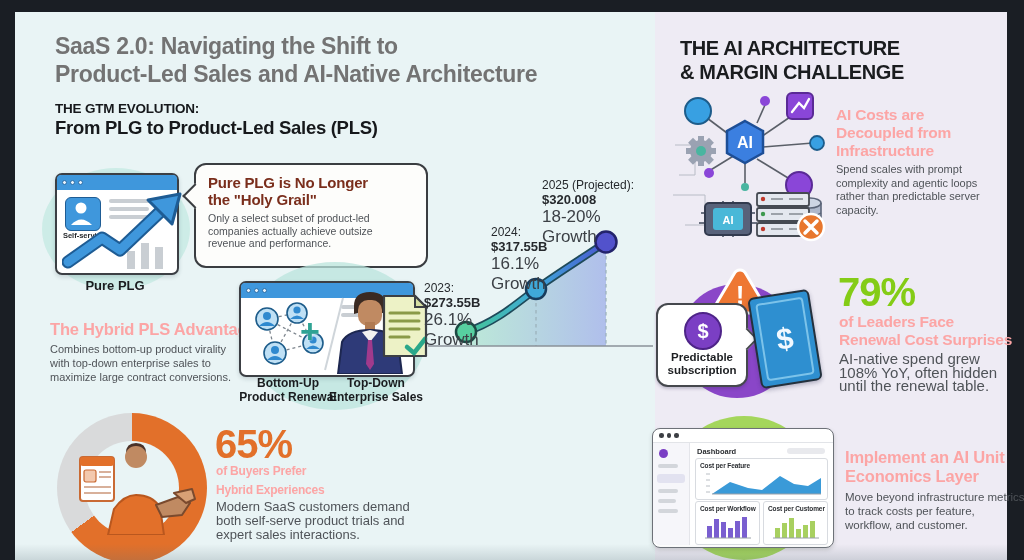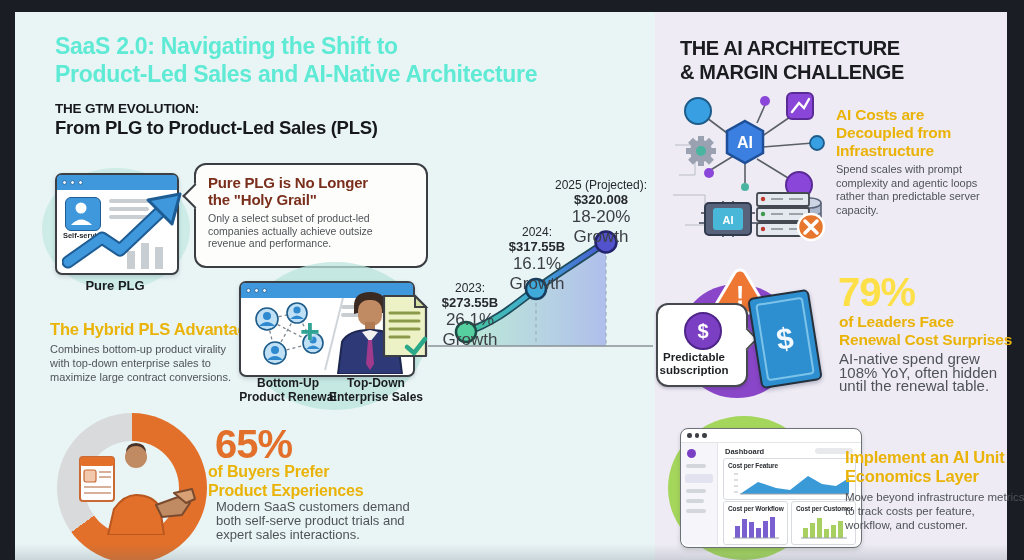--- a/index.html
+++ b/index.html
@@ -5,43 +5,43 @@
   html,body{margin:0;padding:0;background:#000;}
   .stage{position:relative;width:1024px;height:560px;overflow:hidden;
          font-family:"Liberation Sans",sans-serif;background:#1a1e24;}
   .abs{position:absolute;}
   .panel-left{left:15px;top:12px;width:640px;height:548px;background:#e9f4f5;}
   .panel-right{left:655px;top:12px;width:352px;height:548px;background:#eeebf4;}
   .bottom-shade{left:15px;top:544px;width:992px;height:16px;
     background:linear-gradient(180deg,rgba(90,110,120,0) 0%,rgba(90,110,120,.22) 100%);}
 
   h1,h2,h3,p{margin:0;}
-  .t-main{font-size:23px;font-weight:bold;color:#5eead4;line-height:28px;letter-spacing:-0.3px;}
+  .t-main{font-size:23px;font-weight:bold;color:#737373;line-height:28px;letter-spacing:-0.3px;}
   .t-kicker{font-size:13.5px;font-weight:bold;color:#16181b;letter-spacing:-0.2px;}
   .t-sub{font-size:18.5px;font-weight:bold;color:#16181b;letter-spacing:-0.3px;}
   .t-r-main{font-size:20px;font-weight:bold;color:#1a1c1f;line-height:24px;letter-spacing:-0.4px;}
-  .t-h{font-weight:bold;color:#eab308;letter-spacing:-0.2px;}
+  .t-h{font-weight:bold;color:#fca5a5;letter-spacing:-0.2px;}
   .t-body{color:#4f5358;line-height:14px;font-size:11px;}
   .line{display:block;}
 
   
   .teal-blob{border-radius:50%;background:#c3e9e2;opacity:.75;}
   .browser{background:#fff;border:2px solid #3c3f44;border-radius:7px;box-shadow:0 2px 4px rgba(40,60,70,.18);}
   .browser .bar{height:15px;background:#3f97dc;border-radius:4px 4px 0 0;display:flex;align-items:center;padding-left:5px;gap:3px;}
   .dot{width:5px;height:5px;border-radius:50%;background:#eaf3fb;border:1px solid #2b6ea8;box-sizing:border-box;}
   .glines div{height:4px;background:#c9ced3;border-radius:2px;margin-bottom:4px;}
   .lbl{font-weight:bold;color:#1a1c1f;text-align:center;}
 
   
   .callout{background:#fdfdfb;border:2.5px solid #3a3d41;border-radius:12px;padding:9px 12px;}
   .callout-tail{width:16px;height:16px;background:#fdfdfb;border-left:2.5px solid #3a3d41;border-bottom:2.5px solid #3a3d41;transform:rotate(45deg);}
   .t-callout{font-size:15px;font-weight:bold;color:#7a2e1c;line-height:17px;letter-spacing:-0.2px;}
 
   
-  .chart-lbl{text-align:center;color:#26292d;}
+  .chart-lbl{text-align:left;color:#26292d;}
   .chart-lbl .yr{font-size:12px;}
   .chart-lbl .val{font-size:13px;font-weight:bold;}
   .chart-lbl .gr{font-size:17px;color:#3c4046;}
 
   
   .big-stat{font-weight:bold;letter-spacing:-1px;}
   .donut{border-radius:50%;background:conic-gradient(#e2702a 0deg 234deg,#d9dadb 234deg 360deg);}
   .donut-hole{border-radius:50%;background:#e9f4f5;}
 
   
@@ -236,23 +236,23 @@
         <line x1="6" y1="44" x2="33" y2="44"></line>
         <line x1="6" y1="50" x2="33" y2="50"></line>
       </g>
     <path d="M48 10 Q48 0 58 0 Q68 0 68 10 L68 16 Q58 12 48 16 Z" fill="#4a3228"></path>
     <circle cx="58" cy="14" r="11" fill="#c08a62"></circle>
     <path d="M30 92 L36 66 Q46 52 58 52 Q74 52 82 64 L86 92 Z" fill="#e2702a" stroke="#b9571e" stroke-width="2"></path>
     <path d="M78 62 L100 54 L112 60 L104 72 L84 74 Z" fill="#c08a62" stroke="#7a4a2e" stroke-width="2" stroke-linejoin="round"></path>
     <path d="M96 50 L114 46 L117 56 L108 60 Z" fill="#d8a075" stroke="#7a4a2e" stroke-width="2" stroke-linejoin="round"></path>
   </svg>
   <div class="abs big-stat" style="left:215px;top:422px;font-size:40px;color:#e2702a;">65%</div>
-  <h2 class="abs t-h" style="left:208px;top:462px;font-size:16px;line-height:19px;">
+  <h2 class="abs t-h" style="left:216px;top:462px;font-size:12px;line-height:19px;">
     <span class="line">of Buyers Prefer</span>
-    <span class="line">Product Experiences</span>
+    <span class="line">Hybrid Experiences</span>
   </h2>
   <p class="abs t-body" style="left:216px;top:500px;width:196px;font-size:13px;line-height:14px;">Modern SaaS customers demand both self-serve product trials and expert sales interactions.</p>
 
   <h2 class="abs t-r-main" style="left:680px;top:36px;">
     <span class="line">THE AI ARCHITECTURE</span>
     <span class="line">&amp; MARGIN CHALLENGE</span>
   </h2>
 
   <svg class="abs" style="left:665px;top:85px;" width="165" height="158" viewBox="0 0 165 158">
     <g stroke="#b8bcc6" stroke-width="1" fill="none">
@@ -343,37 +343,37 @@
   <p class="abs t-body" style="left:836px;top:163px;width:162px;font-size:11px;line-height:13.5px;">Spend scales with prompt complexity and agentic loops rather than predictable server capacity.</p>
 
   <div class="abs purple-circle" style="left:678px;top:284px;width:118px;height:114px;"></div>
   <svg class="abs" style="left:710px;top:266px;" width="60" height="52" viewBox="0 0 60 52">
     <path d="M30 4 Q34 4 36 8 L55 40 Q58 46 51 47 L9 47 Q2 46 5 40 L24 8 Q26 4 30 4 Z" fill="#ee7733" stroke="#fff" stroke-width="3" stroke-linejoin="round"></path>
     <text x="30" y="38" text-anchor="middle" font-family="Liberation Sans,sans-serif" font-weight="bold" font-size="26" fill="#fff">!</text>
   </svg>
   <div class="abs bubble" style="left:656px;top:303px;width:88px;height:80px;">
     <div class="abs bubble-tail-r" style="right:-9px;top:26px;"></div>
     <div class="abs" style="left:26px;top:7px;width:34px;height:34px;border-radius:50%;background:#7b3fc4;border:2px solid #4e2488;color:#fff;font-weight:bold;font-size:20px;display:flex;align-items:center;justify-content:center;">$</div>
-    <div class="abs" style="left:0;top:46px;width:72px;text-align:center;font-weight:bold;font-size:11.5px;color:#1d1f22;line-height:13px;">
+    <div class="abs" style="left:0;top:46px;width:72px;text-align:center;font-weight:bold;font-size:11.5px;color:#1d1f22;line-height:13px;padding-left:8px;">
       <span class="line">Predictable</span>
       <span class="line">subscription</span>
     </div>
   </div>
   <div class="abs ticket" style="left:754px;top:293px;width:58px;height:88px;">
     <div class="ticket-inner">$</div>
   </div>
-  <div class="abs big-stat" style="left:838px;top:270px;font-size:40px;color:#fde047;">79%</div>
+  <div class="abs big-stat" style="left:838px;top:270px;font-size:40px;color:#84cc16;">79%</div>
   <h3 class="abs t-h" style="left:839px;top:313px;font-size:15.5px;line-height:18px;">
     <span class="line">of Leaders Face</span>
     <span class="line">Renewal Cost Surprises</span>
   </h3>
   <p class="abs t-body" style="left:839px;top:352px;width:178px;font-size:15px;line-height:13.5px;">AI-native spend grew 108% YoY, often hidden until the renewal table.</p>
 
   <div class="abs green-blob" style="left:668px;top:416px;width:152px;height:144px;"></div>
-  <div class="abs" style="left:652px;top:428px;width:180px;height:118px;background:#fff;border:1.5px solid #6d7178;border-radius:8px;box-shadow:0 2px 4px rgba(60,70,60,.2);margin-left:28px;">
+  <div class="abs" style="left:652px;top:428px;width:180px;height:118px;background:#fff;border:1.5px solid #6d7178;border-radius:8px;box-shadow:0 2px 4px rgba(60,70,60,.2);">
     <div style="height:13px;display:flex;align-items:center;gap:3px;padding-left:6px;border-bottom:1px solid #e2e4e8;">
       <span style="width:4.5px;height:4.5px;border-radius:50%;background:#3c3f44;"></span>
       <span style="width:4.5px;height:4.5px;border-radius:50%;background:#3c3f44;"></span>
       <span style="width:4.5px;height:4.5px;border-radius:50%;background:#3c3f44;"></span>
     </div>
     <div class="abs" style="left:0;top:14px;width:36px;height:102px;background:#f6f6fa;border-right:1px solid #e4e5ea;border-radius:0 0 0 7px;">
       <div style="width:9px;height:9px;border-radius:50%;background:#7b3fc4;margin:6px 0 2px 6px;"></div>
       <div class="srow" style="width:20px;"></div>
       <div style="height:9px;background:#e2e2f0;border-radius:3px;margin:6px 4px 0 4px;"></div>
       <div class="srow" style="width:20px;"></div>

